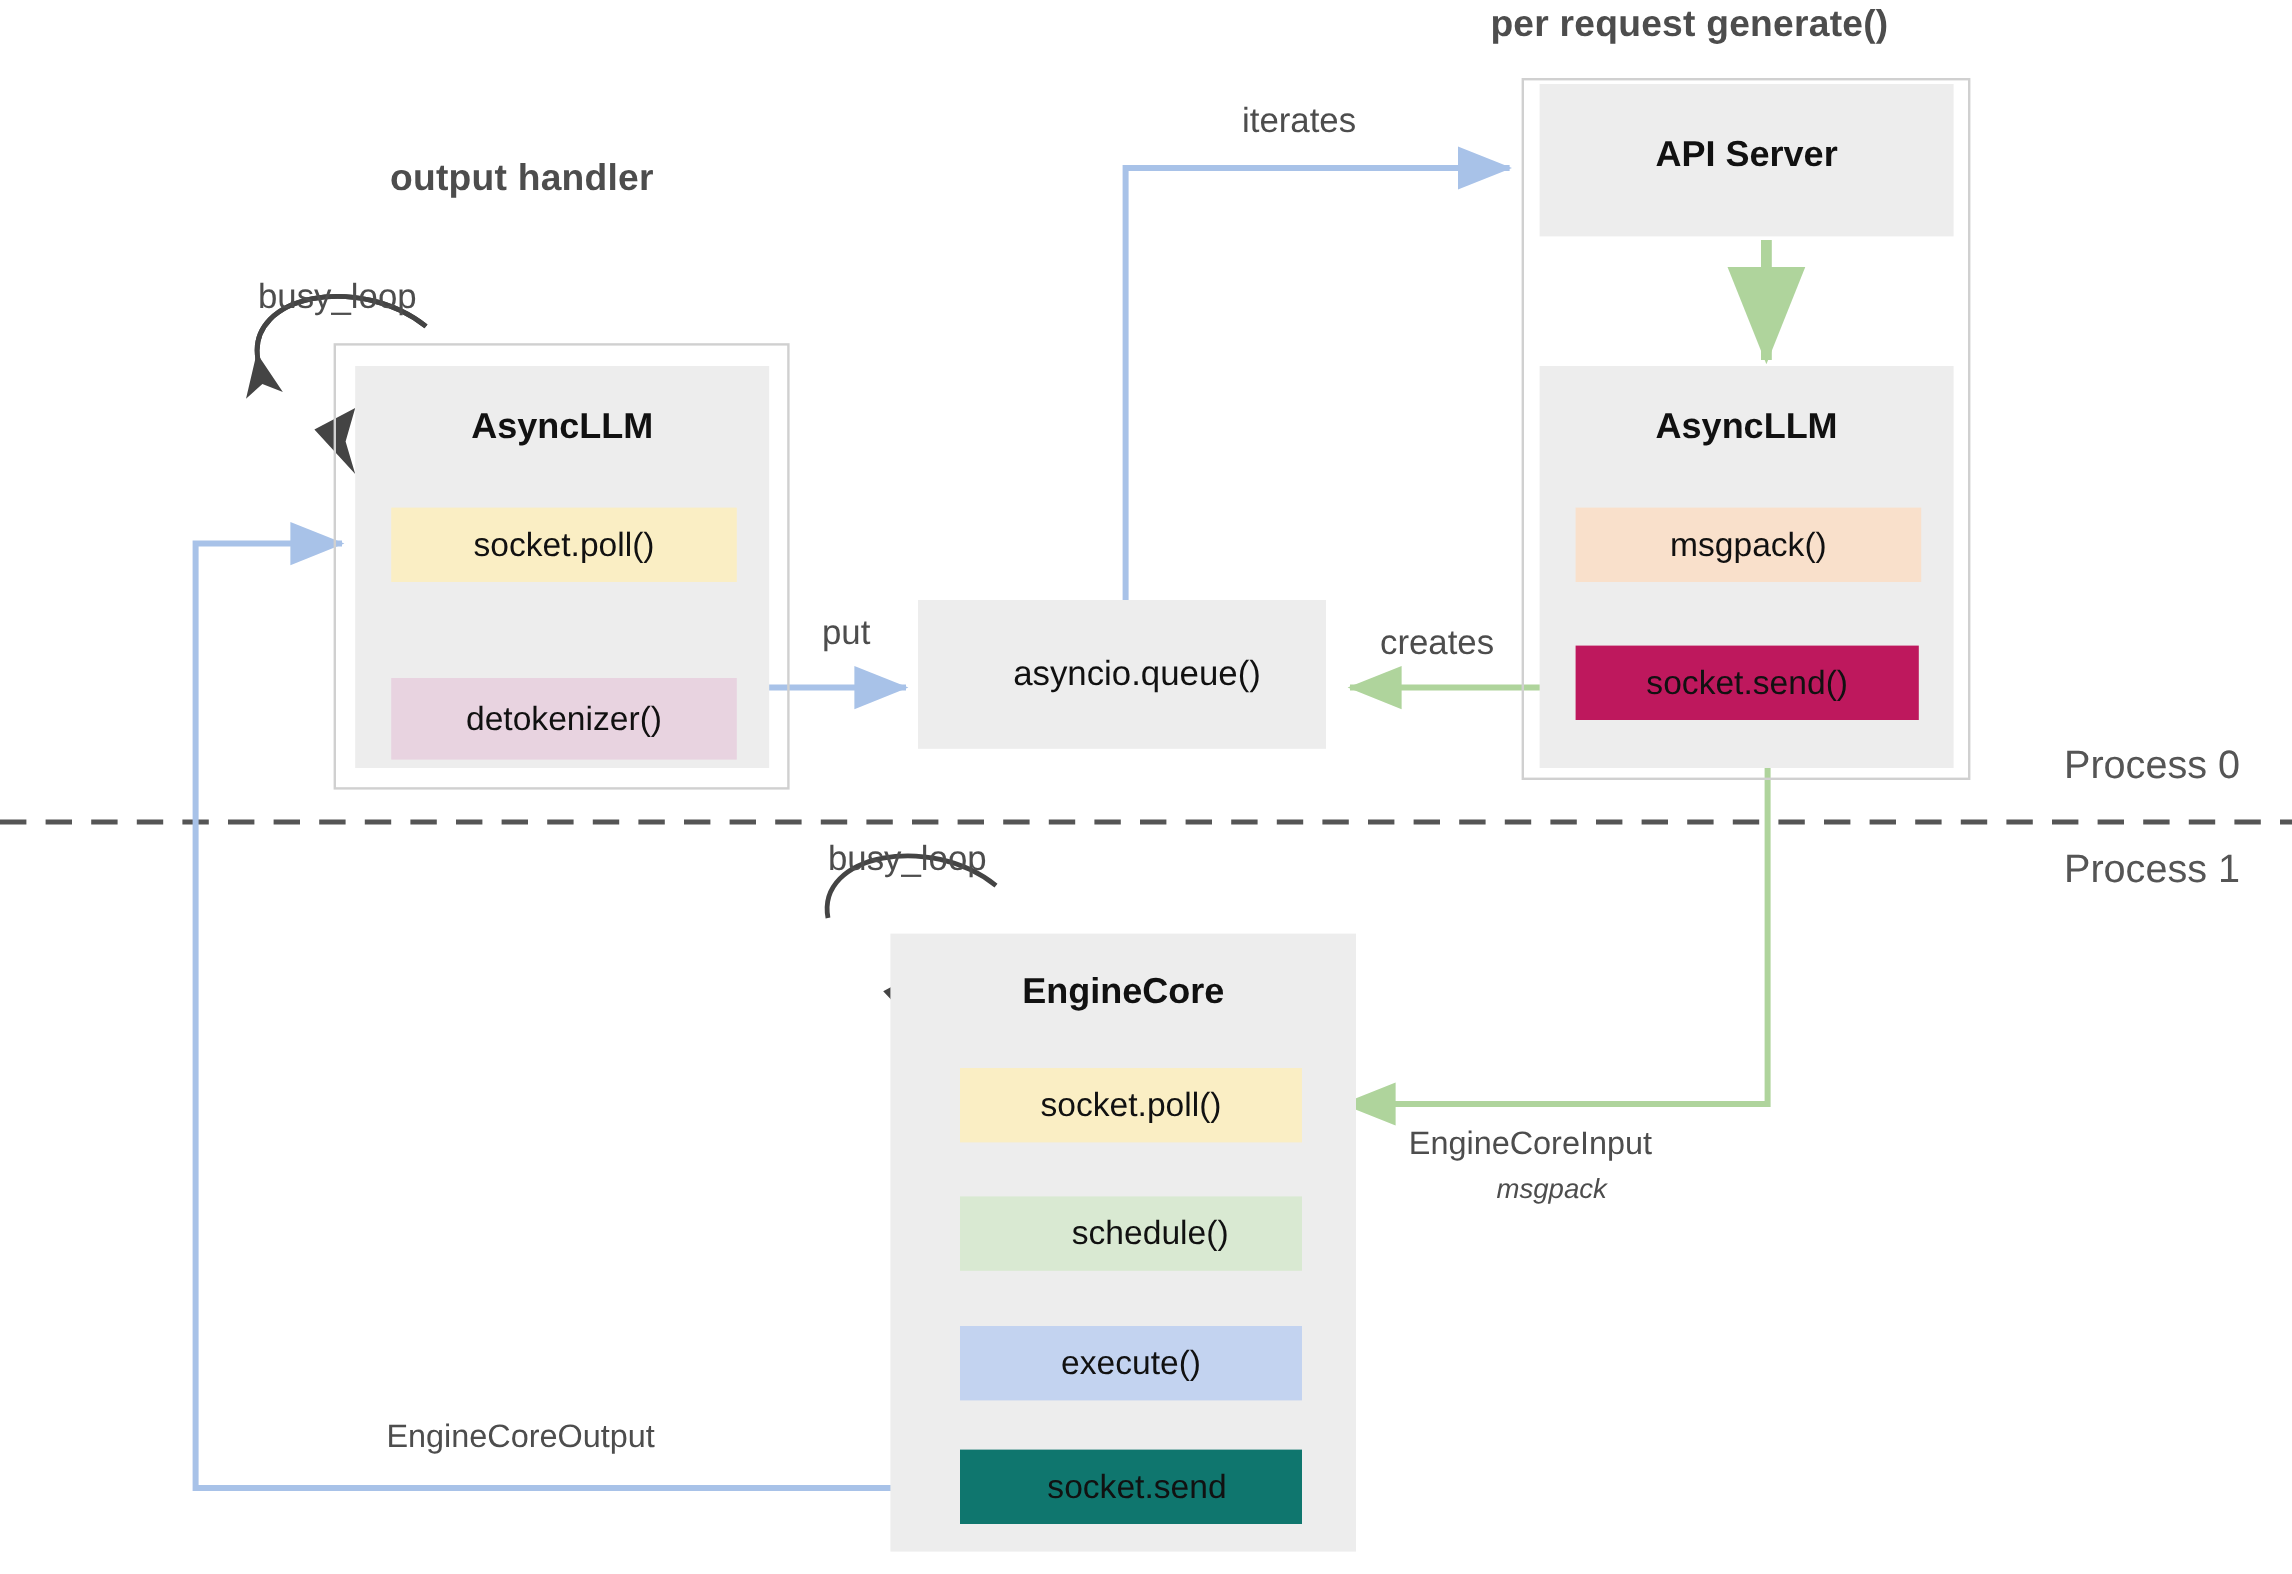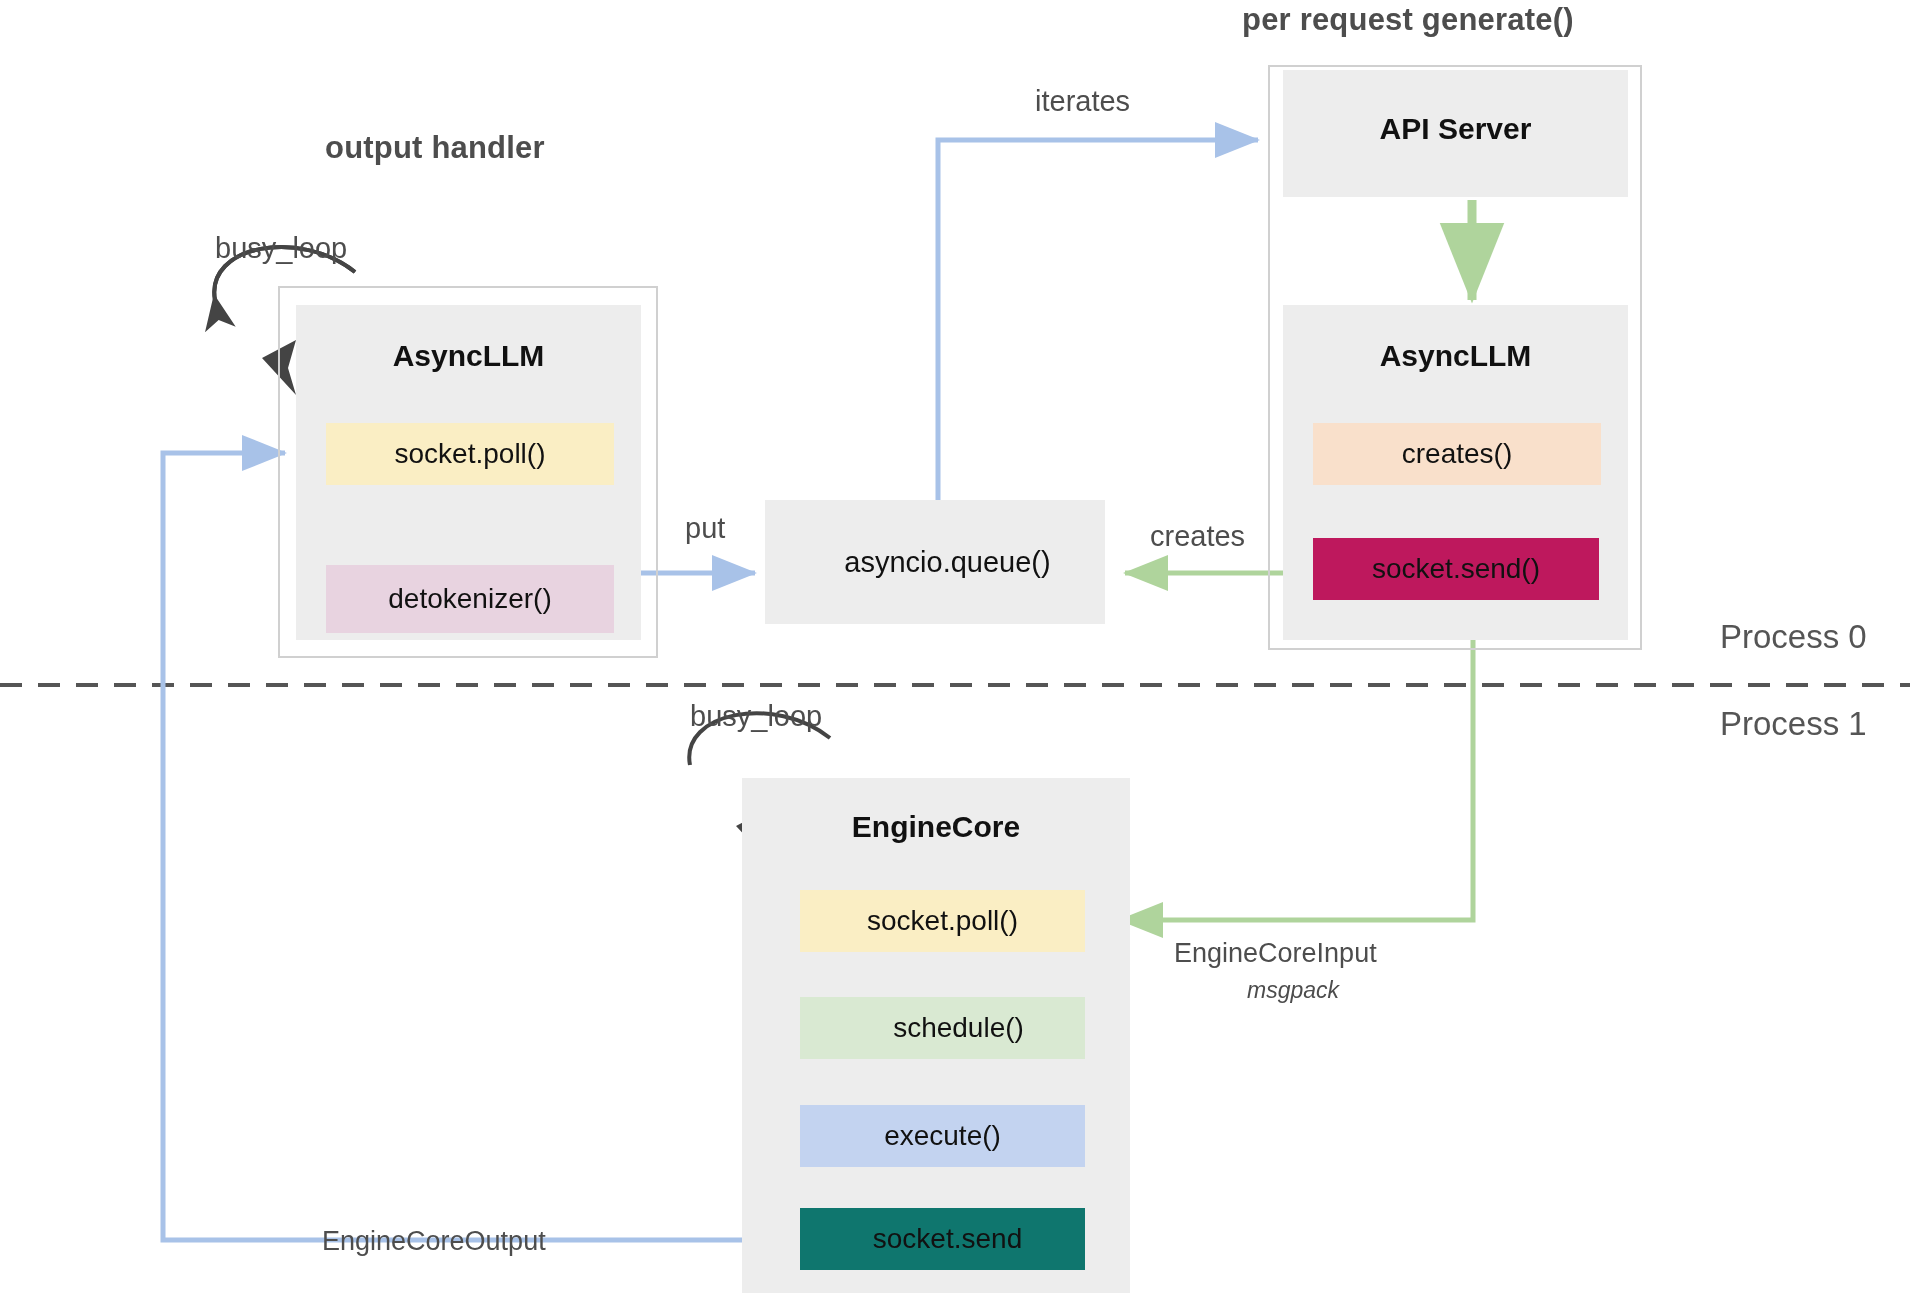--- a/index.html
+++ b/index.html
@@ -160,21 +160,21 @@
   <div class="group-frame" style="left:1268px; top:65px; width:374px; height:585px;"></div>
 
   <div class="comp-box" style="left:1283px; top:70px; width:345px; height:127px;">
     <div class="comp-title" style="top:42px;">API Server</div>
   </div>
 
   <div class="comp-box" style="left:1283px; top:305px; width:345px; height:335px;">
     <div class="comp-title" style="top:34px;">AsyncLLM</div>
   </div>
 
-  <div class="sub-box" style="left:1313px; top:423px; width:288px; height:62px; background:#f9e0cb;">creates()</div>
+  <div class="sub-box" style="left:1313px; top:423px; width:288px; height:62px; background:#f9e0cb;">msgpack()</div>
 
   <div class="sub-box" style="left:1313px; top:538px; width:286px; height:62px; background:#be185d;">socket.send()</div>
 
   <div class="process-label" style="left:1720px; top:618px;">Process 0</div>
 
   <div class="process-label" style="left:1720px; top:705px;">Process 1</div>
 
   <div class="comp-box" style="left:742px; top:778px; width:388px; height:515px;">
     <div class="comp-title" style="top:32px;">EngineCore</div>
   </div>
@@ -186,15 +186,15 @@
   <div class="sub-box" style="left:800px; top:1105px; width:285px; height:62px; background:#c3d3f0;">execute()</div>
 
   <div class="sub-box" style="left:800px; top:1208px; width:285px; height:62px; background:#0f766e;padding-left:10px;">socket.send</div>
 
   <div class="edge-label" style="left:690px; top:700px; font-size:29px;">busy_loop</div>
 
   <div class="edge-label" style="left:1174px; top:938px;">EngineCoreInput</div>
 
   <div class="edge-label italic" style="left:1247px; top:977px;">msgpack</div>
 
-  <div class="edge-label" style="left:322px; top:1182px;margin-top:44px;">EngineCoreOutput</div>
+  <div class="edge-label" style="left:322px; top:1182px;">EngineCoreOutput</div>
 
 </div>
 
 </body></html>

